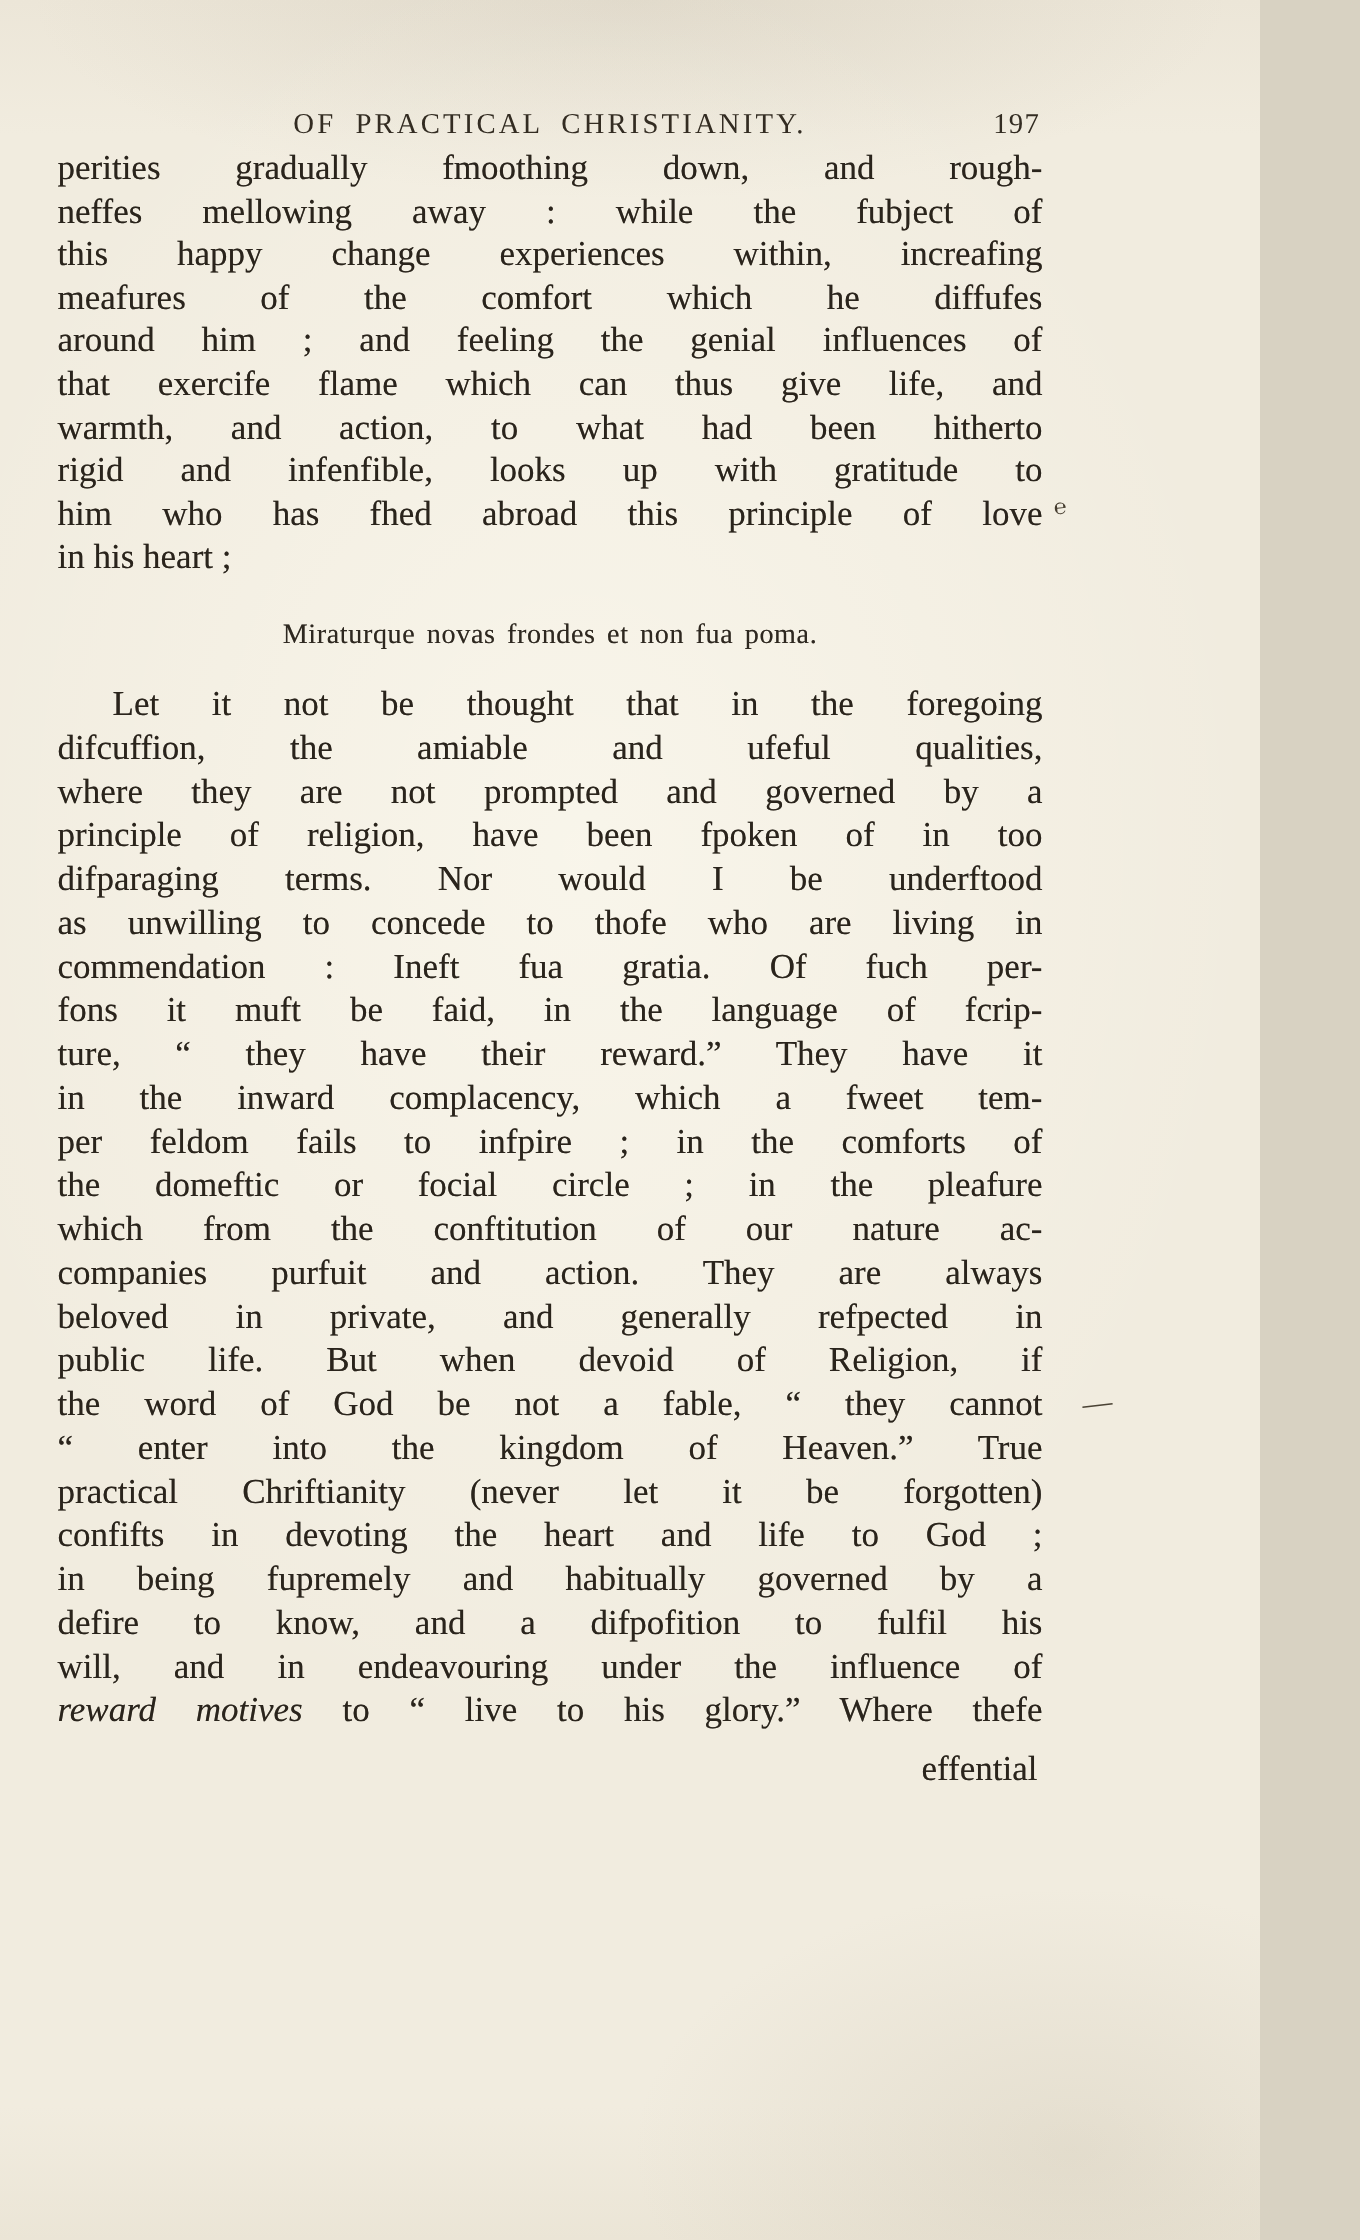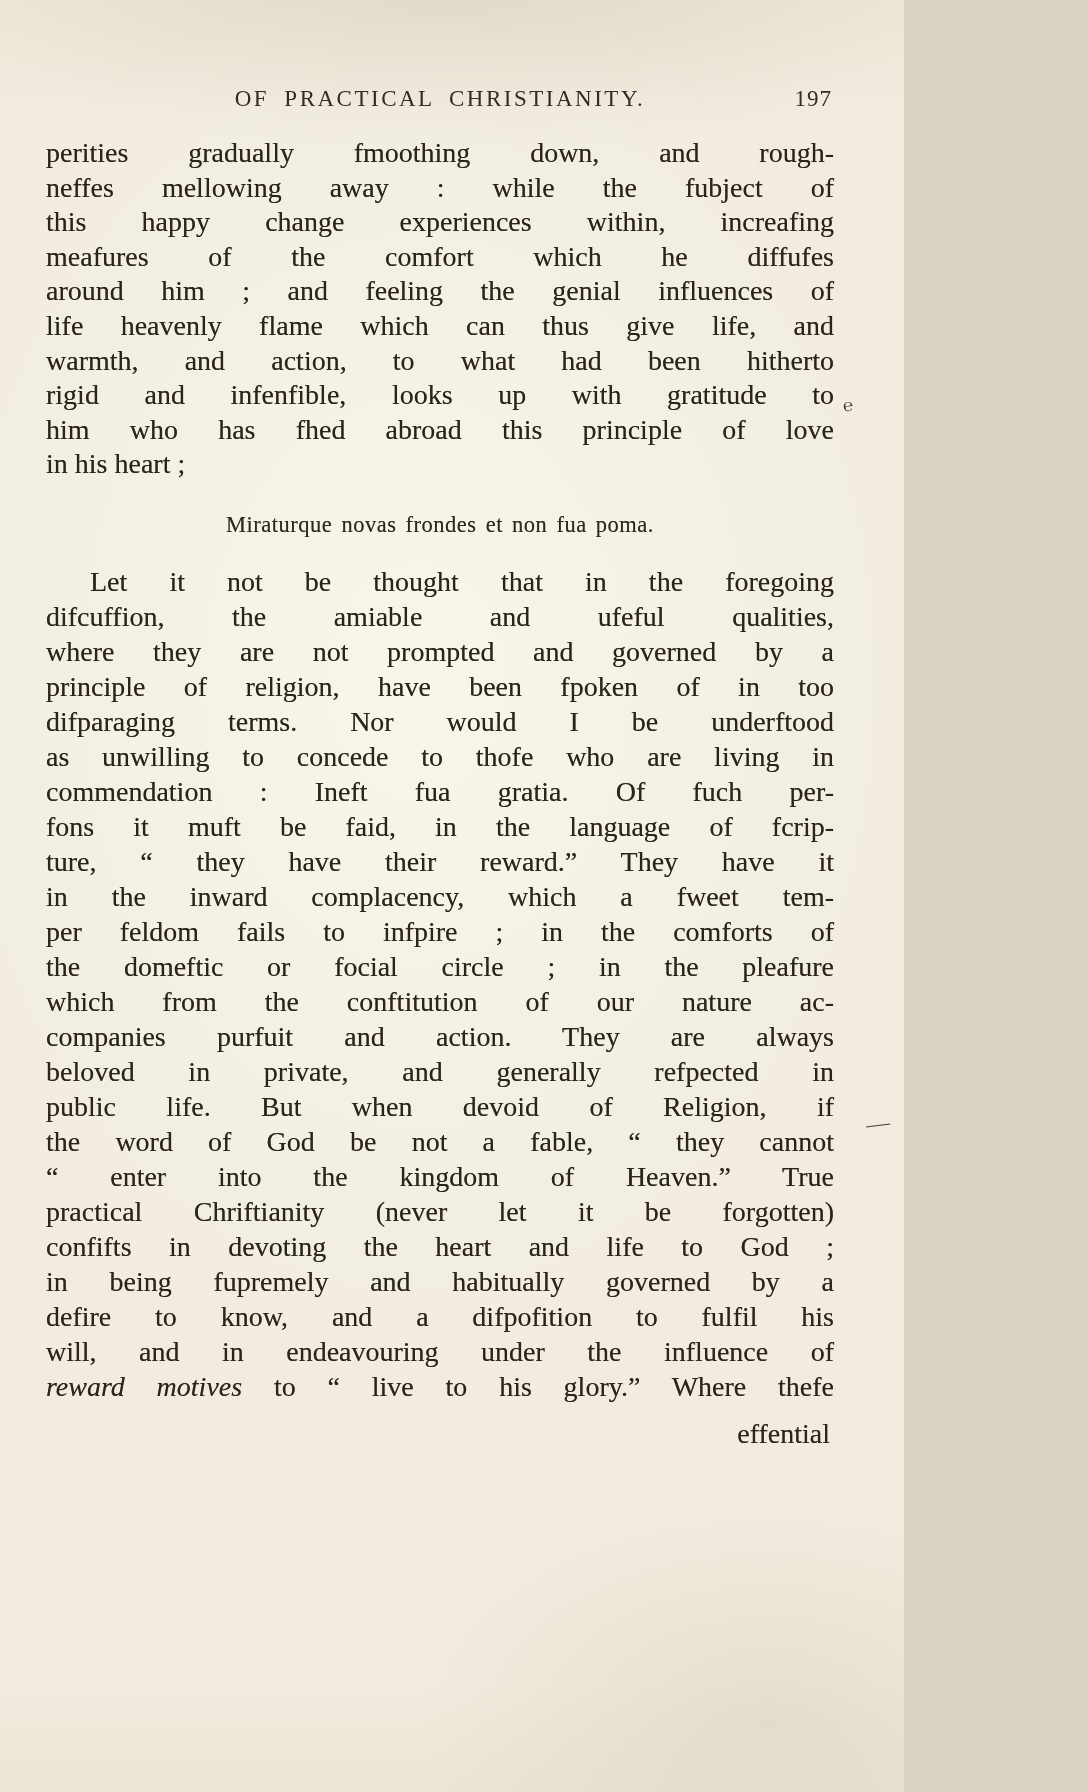--- a/index.html
+++ b/index.html
@@ -2,21 +2,21 @@
 <html><head>
 <meta charset="utf-8">
 <style>
   html, body {
     margin: 0;
     padding: 0;
     background: #d8d2c2;
   }
   .page {
     position: relative;
-    width: 904px;
+    width: 1008px;
     height: 1792px;
     margin: 0;
     background-color: #f0ebdf;
     background-image:
       radial-gradient(ellipse 900px 1200px at 46% 38%, rgba(255,253,244,0.55) 0%, rgba(255,253,244,0) 60%),
       radial-gradient(ellipse 500px 300px at 85% 96%, rgba(190,180,158,0.25) 0%, rgba(190,180,158,0) 70%),
       radial-gradient(ellipse 600px 200px at 50% 0%, rgba(170,160,140,0.18) 0%, rgba(170,160,140,0) 80%),
       linear-gradient(180deg, #ece6d8 0%, #f1ecdf 6%, #f1ecdf 94%, #ebe5d6 100%);
     font-family: "Liberation Serif", "DejaVu Serif", serif;
     color: #2a241c;
@@ -37,21 +37,21 @@
     text-align: center;
     color: #332c22;
   }
   .page-number {
     position: absolute;
     right: 2px;
     top: 0;
     letter-spacing: 1px;
     word-spacing: normal;
   }
-  .para { margin-top: 18px; }
+  .para { }
   .line {
     font-size: 28px;
     line-height: 34.6px;
     text-align: justify;
     text-align-last: justify;
     white-space: normal;
     text-shadow: 0 0 0.5px rgba(42,36,28,0.55);
   }
   .para2 .line { line-height: 35px; }
   .line.no-justify {
@@ -105,21 +105,21 @@
       <span class="page-number">197</span>
     </div>
 
     <div class="para para1">
       <div>
           <div class="line">perities gradually fmoothing down, and rough-</div>
           <div class="line">neffes mellowing away : while the fubject of</div>
           <div class="line">this happy change experiences within, increafing</div>
           <div class="line">meafures of the comfort which he diffufes</div>
           <div class="line">around him ; and feeling the genial influences of</div>
-          <div class="line">life heavenly flame which can thus give life, and</div>
+          <div class="line">that exercife flame which can thus give life, and</div>
           <div class="line">warmth, and action, to what had been hitherto</div>
           <div class="line">rigid and infenfible, looks up with gratitude to</div>
           <div class="line">him who has fhed abroad this principle of love</div>
         </div>
       <div class="line no-justify">in his heart ;</div>
     </div>
 
     <div class="quote">Miraturque novas frondes et non fua poma.</div>
 
     <div class="para para2">

